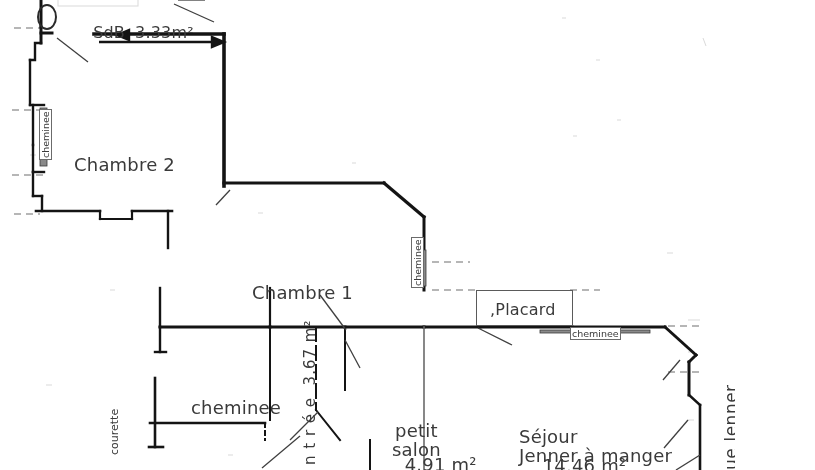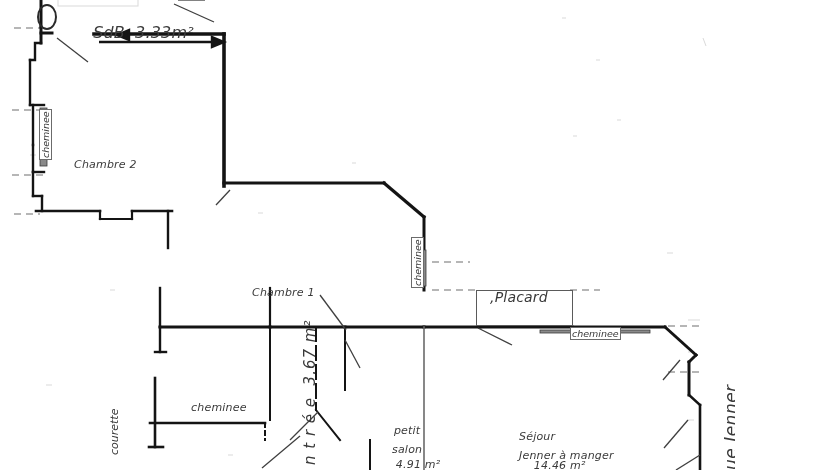--- a/index.html
+++ b/index.html
@@ -9,32 +9,31 @@
     background: #ffffff;
   }
   #plan {
     position: relative;
     width: 735px;
     height: 470px;
     background: #ffffff;
     overflow: hidden;
     font-family: "DejaVu Sans", "Liberation Sans", sans-serif;
     color: #2b2b2b;
-    font-style: italic;
   }
   #plan svg {
     position: absolute;
     left: 0;
     top: 0;
     width: 815px;
     height: 470px;
   }
   .lbl {
     position: absolute;
-    font-size: 11px;
+    font-size: 18px;
     line-height: 19px;
     color: #3a3a3a;
     white-space: pre;
     letter-spacing: 0.2px;
   }
   .lbl.big { font-size: 16px; }
   .lbl.small { font-size: 11px; }
   .vert {
     position: absolute;
     white-space: pre;
@@ -269,15 +268,15 @@
 
   <div class="vert" style="left:723px; top:470px; font-size:17px; letter-spacing:0.5px;">ue Jenner</div>
 
   <div class="boxlabel v" style="left:39px; top:160px;">cheminee</div>
 
   <div class="boxlabel v" style="left:411px; top:288px;">cheminee</div>
 
   <div class="boxlabel" style="left:570px; top:327px;">cheminee</div>
 
   <div class="placard" style="left:476px; top:290px; width:95px; height:34px;"></div>
-  <div class="lbl small" style="left:490px; top:288px; font-size:14px;">,Placard</div>
+  <div class="lbl small" style="left:490px; top:300px; font-size:16px;">,Placard</div>
 
 </div>
 
 </body></html>

